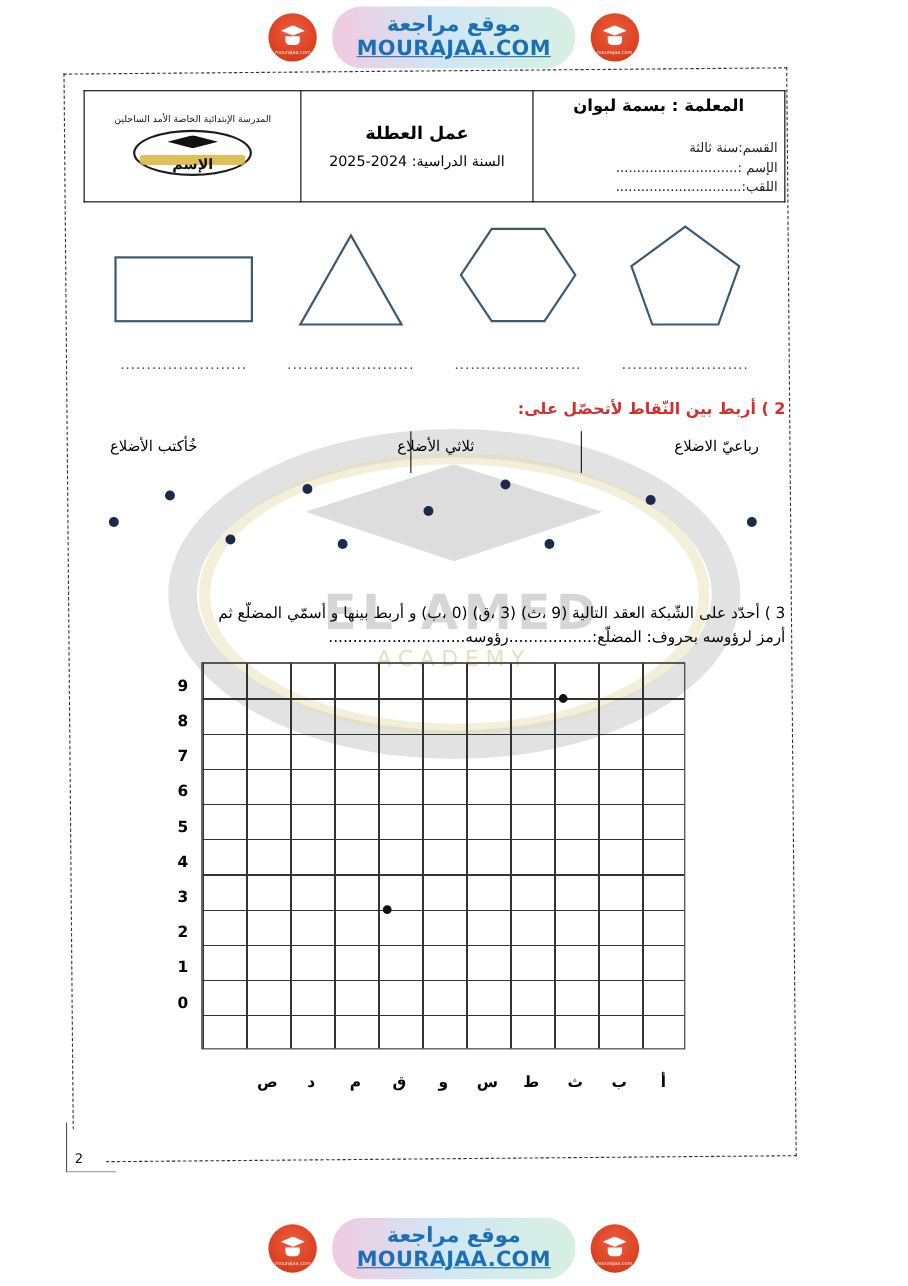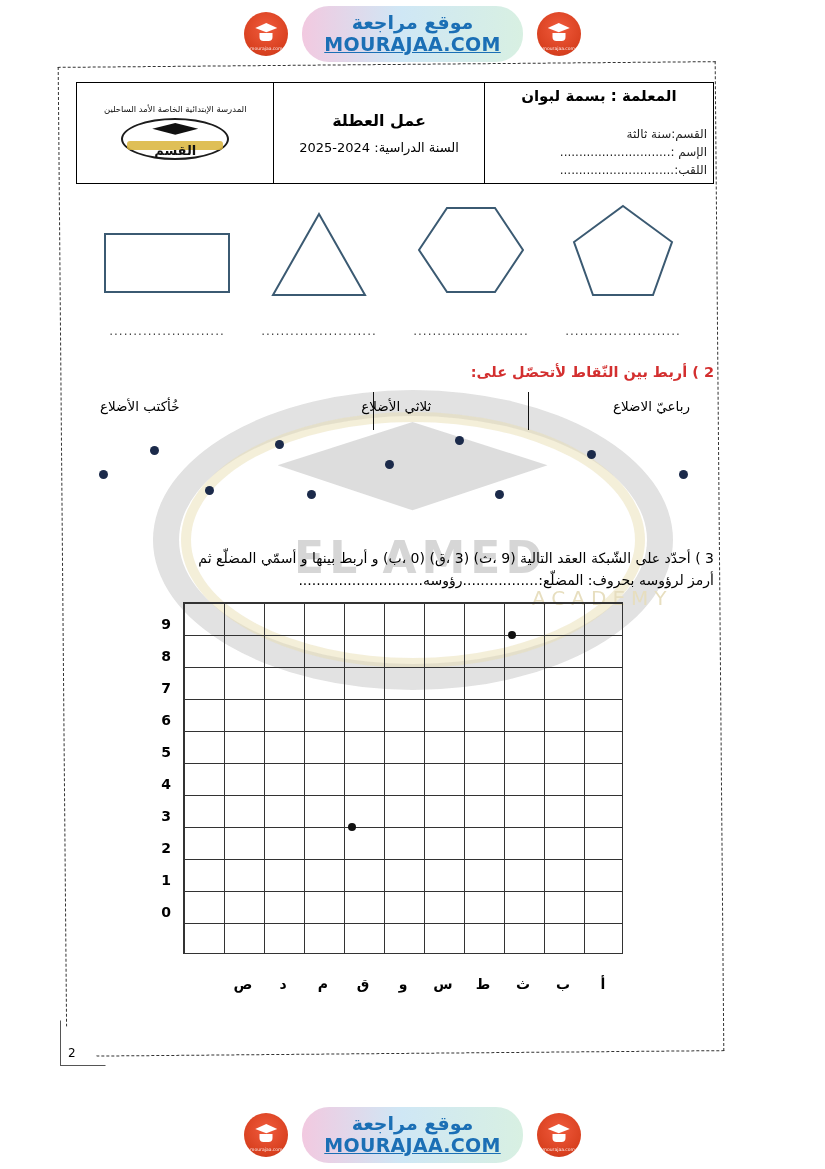--- a/index.html
+++ b/index.html
@@ -322,21 +322,21 @@
     text-align: center;
     font-size: 44px;
     letter-spacing: 5px;
     color: #cfcfcf;
     font-weight: bold;
     direction: ltr;
   }
   .page-wm .wtext2 {
     position: absolute;
     top: 196px; left: 0; right: 0;
-    text-align: right;
+    text-align: center;
     font-size: 20px;
     letter-spacing: 6px;
     color: #e3d9b4;
     direction: ltr;
   }
   .content, .sheet > .page-border, .fold { position: absolute; }
   .content { z-index: 25; }
 </style>
 </head>
 <body>
@@ -386,21 +386,21 @@
         <td class="c-mid">
           <div class="mid-title">عمل العطلة</div>
           <div class="mid-year">السنة الدراسية: 2024-2025</div>
         </td>
         <td class="c-logo">
           <div class="school-name">المدرسة الإبتدائية الخاصة الأمد الساحلين</div>
           <div class="school-logo">
             <div class="ring"></div>
             <div class="cap2"></div>
             <div class="gold"></div>
-            <div class="amid">القسم</div>
+            <div class="amid">الإسم</div>
           </div>
         </td>
       </tr>
     </tbody>
       </table>
 
     <div class="ex">
 
       <div class="shapes-row">
 

